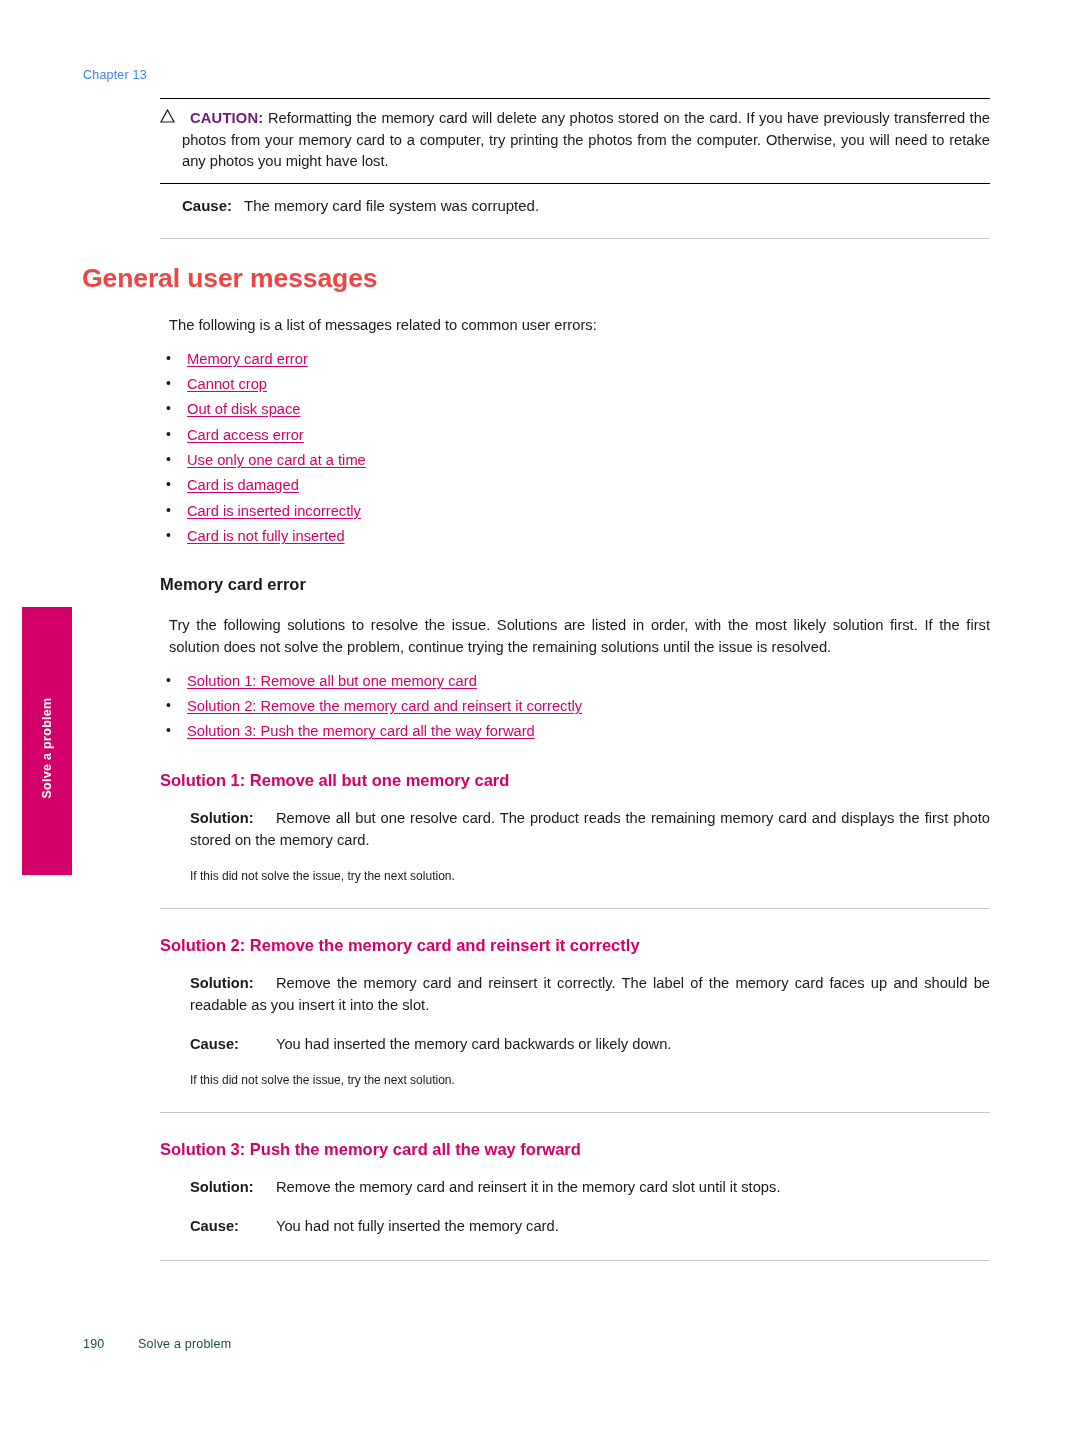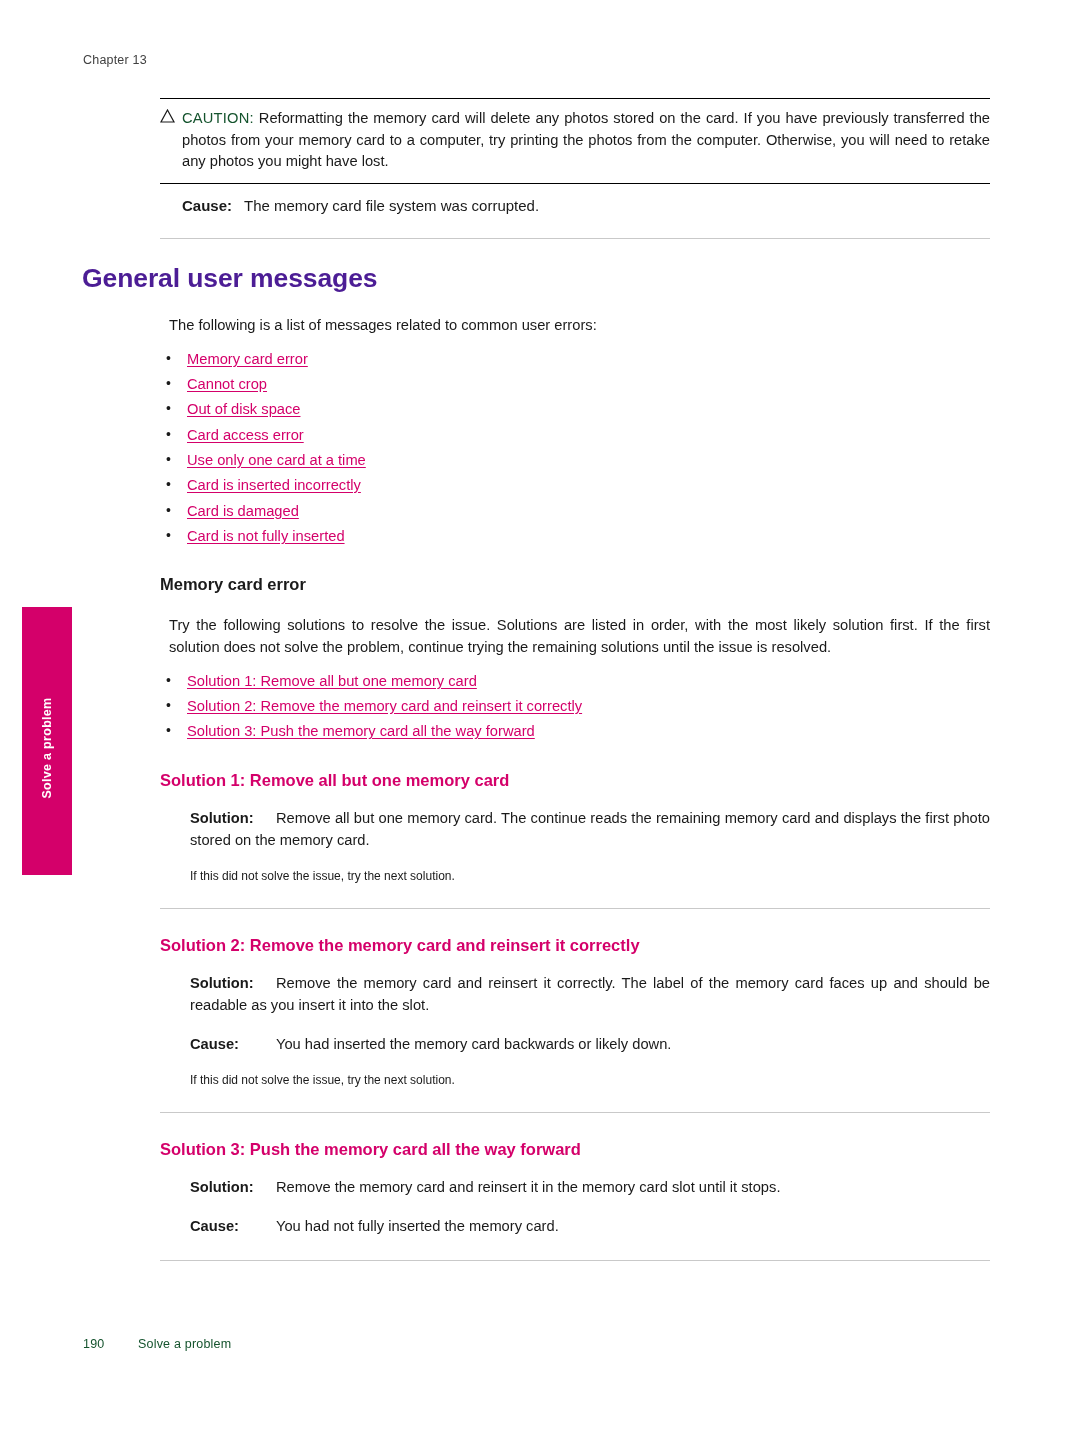--- a/index.html
+++ b/index.html
@@ -18,23 +18,23 @@
   .page {
     position: relative;
     width: 1080px;
     height: 1437px;
     overflow: hidden;
   }
   
   .chapter-label {
     position: absolute;
     left: 83px;
-    top: 53px;
+    top: 68px;
     font-size: 12.5px;
-    color: #404040;
+    color: #3b82f6;
     letter-spacing: 0.2px;
   }
   
   .side-tab {
     position: absolute;
     left: 22px;
     top: 607px;
     width: 50px;
     height: 268px;
     background: #d4006a;
@@ -74,41 +74,42 @@
     padding-top: 1px;
   }
   .caution-icon svg { display: block; }
   .caution-body {
     flex: 1;
     font-size: 14.7px;
     line-height: 1.47;
     text-align: justify;
   }
   .caution-word {
-    color: #14532d;
-    font-weight: normal;
+    color: #701a75;
+    font-weight: bold;
     letter-spacing: 0.2px;
+    margin-left: 8px;
   }
   .cause-line {
     margin-top: 11px;
     font-size: 15px;
     line-height: 1.45;
     padding-left: 22px;
   }
   .cause-lbl {
     font-weight: bold;
     display: inline-block;
     min-width: 62px;
   }
   .rule-thin {
     border-top: 1px solid #c9c9c9;
     margin: 21px 0 0 0;
   }
   h1.sect {
-    color: #4c1d95;
+    color: #ef4444;
     font-size: 26.5px;
     font-weight: bold;
     margin: 24px 0 0 -78px;
     letter-spacing: -0.1px;
   }
   p.body {
     font-size: 14.7px;
     line-height: 1.5;
     margin: 20px 0 0 9px;
     text-align: justify;
@@ -217,38 +218,38 @@
     <h1 class="sect">General user messages</h1>
 
     <p class="body">The following is a list of messages related to common user errors:</p>
 
     <ul class="linklist">
       <li><a class="link" href="#">Memory card error</a></li>
       <li><a class="link" href="#">Cannot crop</a></li>
       <li><a class="link" href="#">Out of disk space</a></li>
       <li><a class="link" href="#">Card access error</a></li>
       <li><a class="link" href="#">Use only one card at a time</a></li>
+      <li><a class="link" href="#">Card is damaged</a></li>
       <li><a class="link" href="#">Card is inserted incorrectly</a></li>
-      <li><a class="link" href="#">Card is damaged</a></li>
       <li><a class="link" href="#">Card is not fully inserted</a></li>
     </ul>
 
     <h2 class="sub">Memory card error</h2>
 
     <p class="body">Try the following solutions to resolve the issue. Solutions are listed in order, with the most likely solution first. If the first solution does not solve the problem, continue trying the remaining solutions until the issue is resolved.</p>
 
     <ul class="linklist">
       <li><a class="link" href="#">Solution 1: Remove all but one memory card</a></li>
       <li><a class="link" href="#">Solution 2: Remove the memory card and reinsert it correctly</a></li>
       <li><a class="link" href="#">Solution 3: Push the memory card all the way forward</a></li>
     </ul>
 
     <h3 class="solhead">Solution 1: Remove all but one memory card</h3>
     <p class="kv">
-      <span class="lbl">Solution:</span><span>Remove all but one memory card. The continue reads the remaining memory card and displays the first photo stored on the memory card.</span>
+      <span class="lbl">Solution:</span><span>Remove all but one resolve card. The product reads the remaining memory card and displays the first photo stored on the memory card.</span>
     </p>
     <p class="plain">If this did not solve the issue, try the next solution.</p>
     <div class="sep"></div>
 
     <h3 class="solhead">Solution 2: Remove the memory card and reinsert it correctly</h3>
     <p class="kv">
       <span class="lbl">Solution:</span><span>Remove the memory card and reinsert it correctly. The label of the memory card faces up and should be readable as you insert it into the slot.</span>
     </p>
     <p class="kv">
       <span class="lbl">Cause:</span><span>You had inserted the memory card backwards or likely down.</span>

